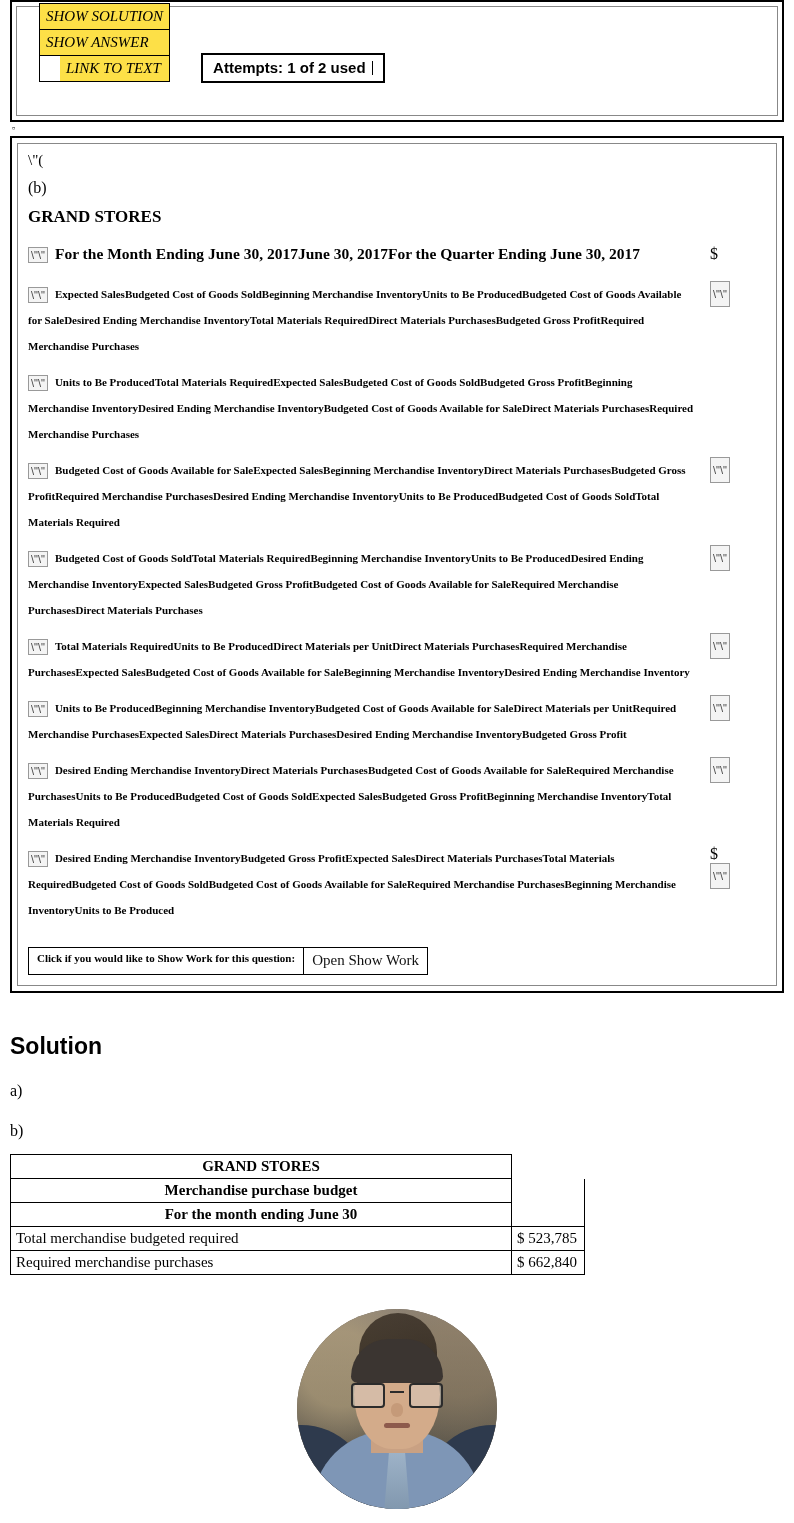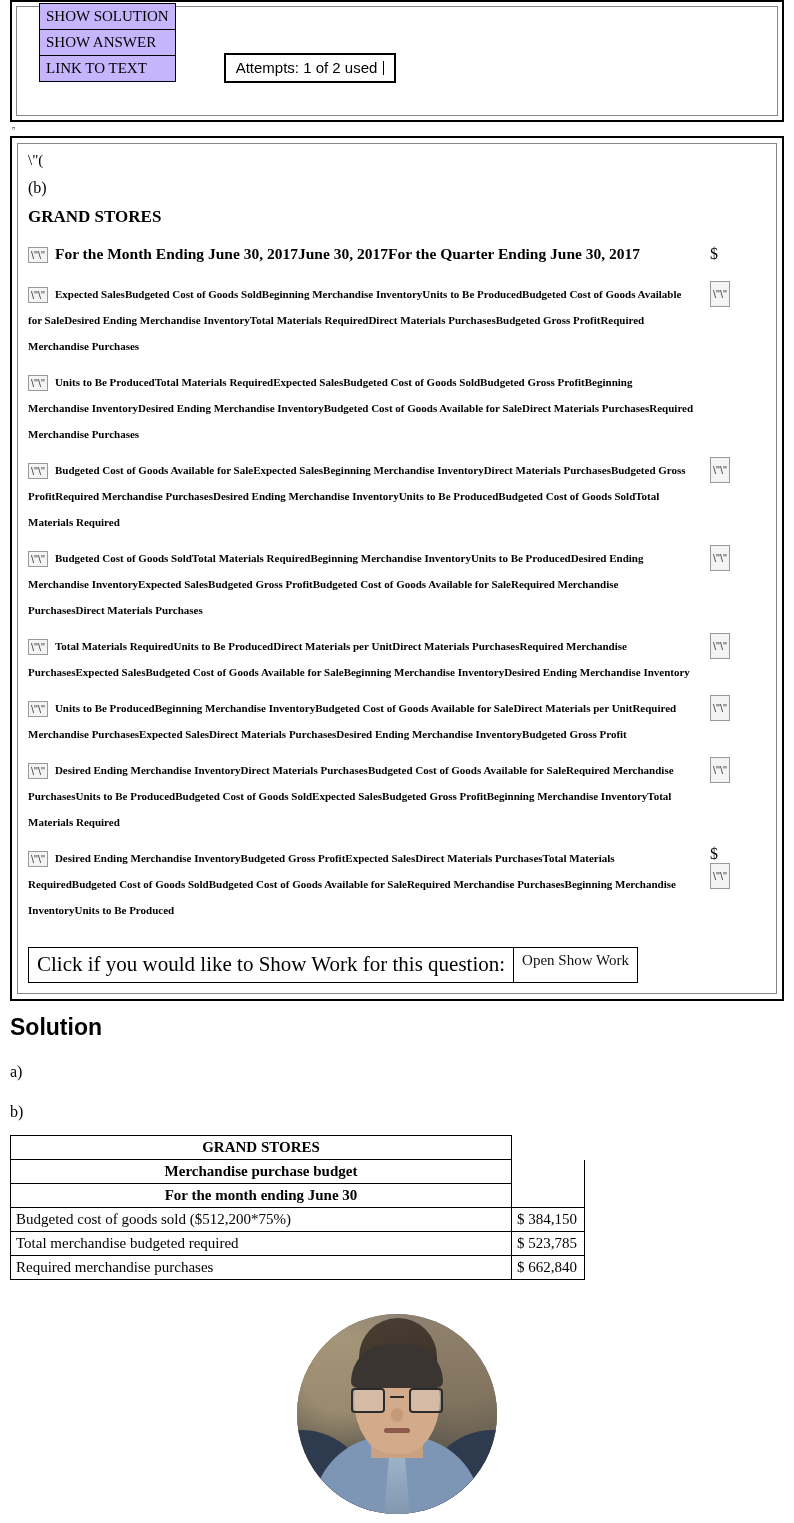--- a/index.html
+++ b/index.html
@@ -38,28 +38,30 @@
     margin-left: 16px;
     margin-top: -8px;
   }
   .stack-btn {
     display: block;
     border-bottom: 1px solid #000;
     padding: 2px 6px 3px 6px;
     font-size: 15px;
     line-height: 20px;
     white-space: nowrap;
-    background: #c4b5fd;
+    background: #fde047;
     cursor: pointer;
-  }
-  .stack-btn:last-child { border-bottom: none; }
+    font-style: italic;
+  }
+  .stack-btn:last-child { border-bottom: none; margin-left: 20px; }
   .attempts-wrap {
-    margin-left: 44px;
+    margin-left: 27px;
     margin-top: 8px;
     display: inline-block;
+    font-weight: bold;
   }
   .attempts-box {
     display: inline-block;
     border: 2px solid #000;
     padding: 4px 10px 5px 10px;
     font-size: 15px;
     font-family: "Liberation Sans", sans-serif;
     background: #fff;
   }
   .attempts-box .bar {
@@ -172,39 +174,39 @@
     margin-top: 14px;
     border: 1px solid #000;
     display: inline-block;
   }
   .showwork-inner {
     display: flex;
     align-items: stretch;
   }
   .sw-label {
     padding: 4px 8px 5px 8px;
-    font-weight: normal;
-    font-size: 21px;
+    font-weight: bold;
+    font-size: 11px;
     border-right: 1px solid #000;
     white-space: nowrap;
   }
   .sw-link {
     padding: 4px 8px 5px 8px;
     font-size: 15px;
     color: #111;
     cursor: pointer;
     white-space: nowrap;
   }
 
   
   h2.solution {
     font-family: "Liberation Sans", sans-serif;
     font-size: 23px;
     font-weight: bold;
-    margin: 13px 0 0 10px;
+    margin: 40px 0 0 10px;
   }
   .part-label {
     margin: 22px 0 0 10px;
     font-size: 16px;
   }
   .part-label.b { margin-top: 22px; }
 
   table.budget {
     border-collapse: collapse;
     margin: 14px 0 0 10px;
@@ -507,24 +509,20 @@
         <td class="label ctr">GRAND STORES</td>
         <td class="blank"></td>
       </tr>
       <tr class="hdr-row">
         <td class="label ctr">Merchandise purchase budget</td>
         <td class="nb"></td>
       </tr>
       <tr class="hdr-row">
         <td class="label ctr">For the month ending June 30</td>
         <td class="nb"></td>
-      </tr>
-      <tr>
-        <td class="label">Budgeted cost of goods sold ($512,200*75%)</td>
-        <td class="amount">$ 384,150</td>
       </tr>
       <tr>
         <td class="label">Total merchandise budgeted required</td>
         <td class="amount">$ 523,785</td>
       </tr>
       <tr>
         <td class="label">Required merchandise purchases</td>
         <td class="amount">$ 662,840</td>
       </tr>
     </tbody>

